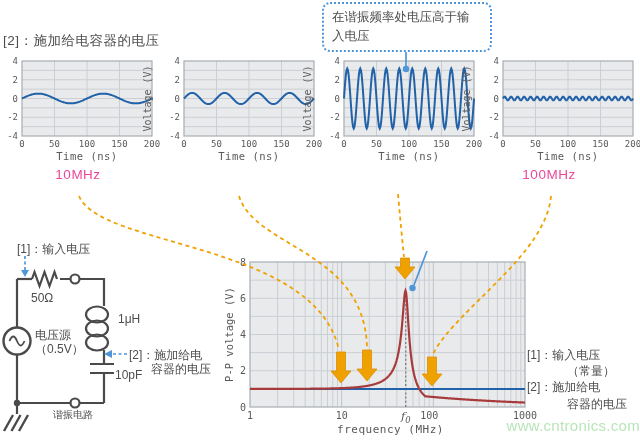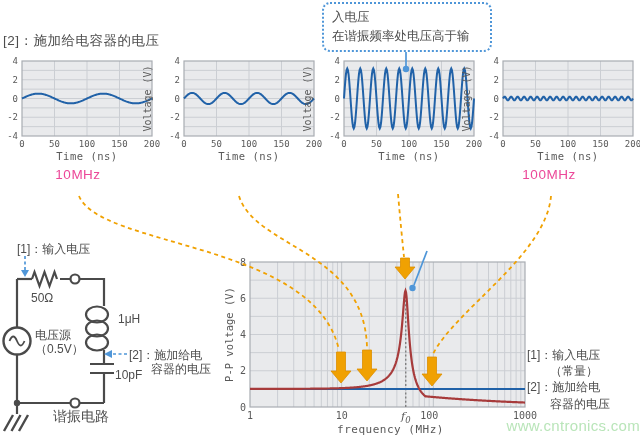--- a/index.html
+++ b/index.html
@@ -8,21 +8,21 @@
   .abs{position:absolute;}
   .fig-title{left:3px;top:32px;font-size:13.5px;letter-spacing:0.5px;color:#4d4d4d;white-space:nowrap;}
   .freq-label{top:167px;width:110px;text-align:center;font-size:13.5px;letter-spacing:0.5px;color:#ec4899;}
   .callout{background:#ffffff;border:2px dotted #4f96d8;border-radius:8px;padding:4px 8px;
            font-size:12.5px;line-height:1.5;color:#4d4d4d;z-index:7;}
   .callout .cl{white-space:nowrap;}
   .co-top{left:322px;top:2px;width:150px;}
   .co-peak{left:412px;top:208px;width:96px;}
   .circuit-label{font-size:12px;color:#4d4d4d;white-space:nowrap;z-index:3;}
   .legend{left:527px;top:347px;font-size:12px;line-height:16.2px;color:#4d4d4d;z-index:6;white-space:nowrap;}
-  .legend .ind{padding-left:23px;}
+  .legend .ind{padding-left:40px;}
   .watermark{left:450px;top:417px;width:190px;text-align:right;font-size:15px;letter-spacing:0.3px;
              color:#b9e5b9;z-index:9;white-space:nowrap;}
   svg{display:block;}
   .overlay{left:0;top:0;z-index:5;pointer-events:none;}
   .waveplot{top:52px;z-index:2;}
   .mainchart{left:215px;top:255px;z-index:1;}
   .circuitsvg{left:0;top:238px;z-index:2;}
 </style>
 </head>
 <body>
@@ -223,40 +223,40 @@
   </svg>
 
   <div class="abs circuit-label" style="left:17px;top:241px">[1]：输入电压</div>
   <div class="abs circuit-label" style="left:31px;top:291px">50Ω</div>
   <div class="abs circuit-label" style="left:35px;top:327px">电压源</div>
   <div class="abs circuit-label" style="left:35px;top:341px">（0.5V）</div>
   <div class="abs circuit-label" style="left:118px;top:312px">1μH</div>
   <div class="abs circuit-label" style="left:129px;top:347px">[2]：施加给电</div>
   <div class="abs circuit-label" style="left:151px;top:361px">容器的电压</div>
   <div class="abs circuit-label" style="left:115px;top:368px">10pF</div>
-  <div class="abs circuit-label" style="left:53px;top:408px;font-size:14px">谐振电路</div>
+  <div class="abs circuit-label" style="left:53px;top:408px;font-size:10px">谐振电路</div>
 
   <svg class="abs overlay" width="640" height="442">
       <path d="M 79,196 C 100,248 315,242 339,350" fill="none" stroke="#f0a102" stroke-width="1.8" stroke-dasharray="4,3.5"></path>
       <path d="M 239,196 C 255,248 364,250 367,347" fill="none" stroke="#f0a102" stroke-width="1.8" stroke-dasharray="4,3.5"></path>
       <path d="M 398,194 Q 401,228 404,257" fill="none" stroke="#f0a102" stroke-width="1.8" stroke-dasharray="4,3.5"></path>
       <path d="M 551,196 C 546,255 455,310 433,354" fill="none" stroke="#f0a102" stroke-width="1.8" stroke-dasharray="4,3.5"></path>
       <path d="M336.5,352 L345.5,352 L345.5,371 L351,371 L341,383 L331,371 L336.5,371 Z" fill="#f0a102" stroke="#dd8f00" stroke-width="0.8"></path>
       <path d="M362.5,350 L371.5,350 L371.5,369 L377,369 L367,381 L357,369 L362.5,369 Z" fill="#f0a102" stroke="#dd8f00" stroke-width="0.8"></path>
       <path d="M400.5,258 L409.5,258 L409.5,267 L415,267 L405,279 L395,267 L400.5,267 Z" fill="#f0a102" stroke="#dd8f00" stroke-width="0.8"></path>
       <path d="M427.5,357 L436.5,357 L436.5,374 L442,374 L432,386 L422,374 L427.5,374 Z" fill="#f0a102" stroke="#dd8f00" stroke-width="0.8"></path>
       <line x1="406" y1="43" x2="406" y2="66" stroke="#4f96d8" stroke-width="1.7"></line>
       <circle cx="406" cy="69" r="3.2" fill="#4f96d8"></circle>
       <line x1="427" y1="251" x2="414" y2="285" stroke="#4f96d8" stroke-width="1.7"></line>
       <circle cx="412.5" cy="288" r="3.2" fill="#4f96d8"></circle>
     </svg>
 
   <div class="abs callout co-top">
+    <div class="cl">在谐振频率处电压高于输</div>
     <div class="cl">入电压</div>
-    <div class="cl">在谐振频率处电压高于输</div>
   </div>
 
   <div class="abs legend">
     <div>[1]：输入电压</div>
     <div class="ind">（常量）</div>
     <div>[2]：施加给电</div>
     <div class="ind">容器的电压</div>
   </div>
 
   <div class="abs watermark">www.cntronics.com</div>

